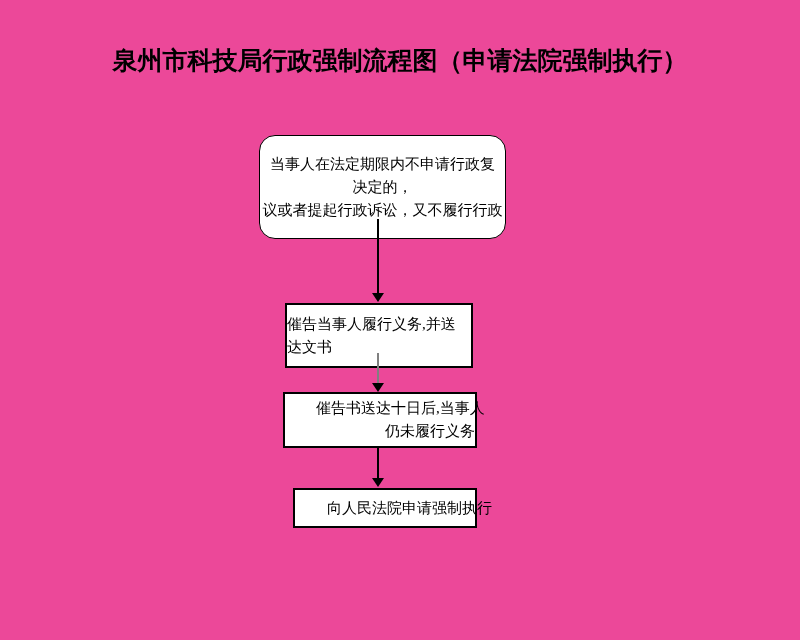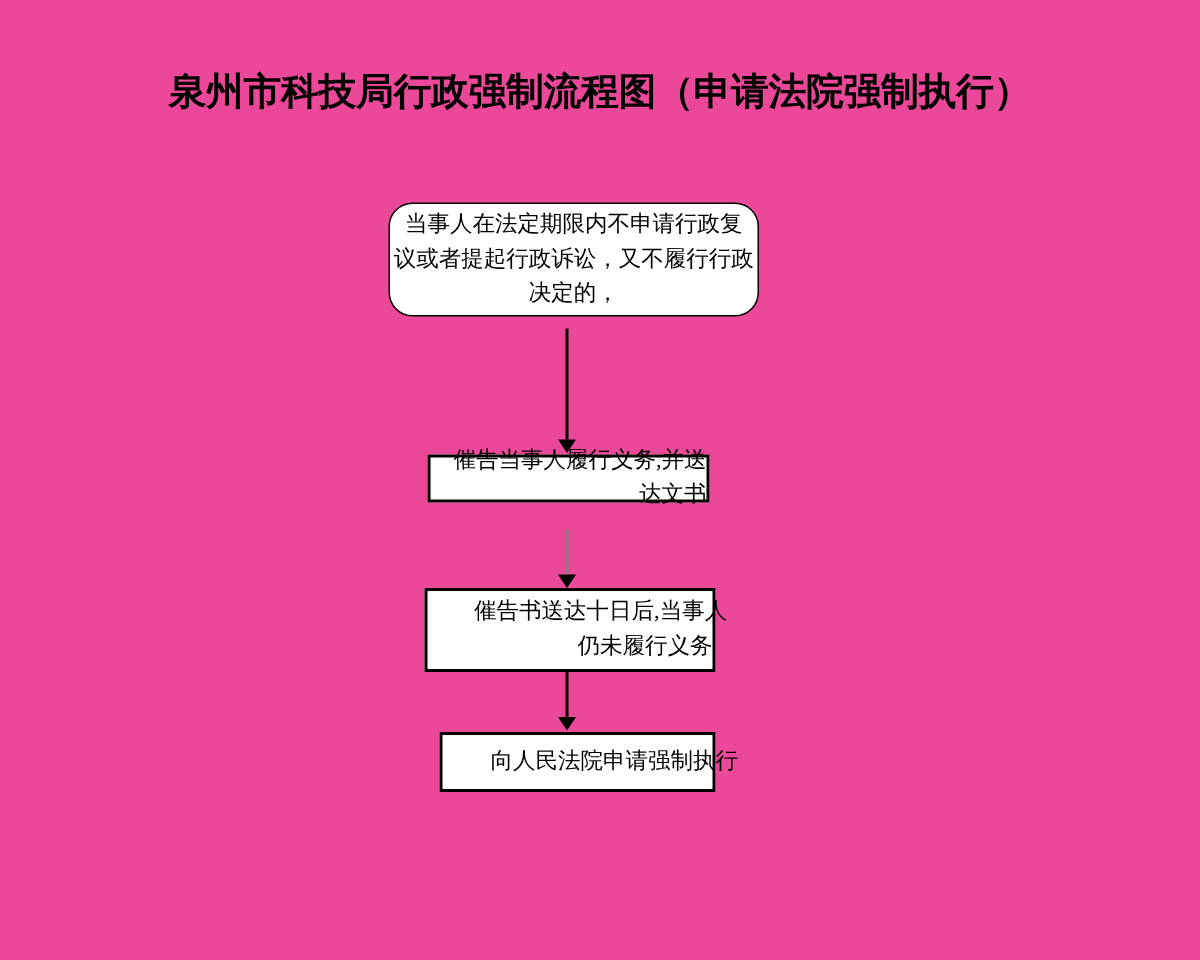--- a/index.html
+++ b/index.html
@@ -39,31 +39,31 @@
     display: flex;
     flex-direction: column;
     justify-content: center;
   }
   .box .line { white-space: nowrap; }
 
   .box-1 {
     left: 259px;
     top: 135px;
     width: 247px;
-    height: 76px;
+    height: 104px;
     border-width: 1.5px;
     border-radius: 16px;
     text-align: center;
   }
   .box-2 {
     left: 285px;
     top: 303px;
     width: 188px;
-    height: 32px;
-    text-align: right;
+    height: 65px;
+    text-align: left;
   }
   .box-3 {
     left: 283px;
     top: 392px;
     width: 194px;
     height: 56px;
     text-align: left;
     padding-left: 31px;
   }
   .box-3 .indent { margin-left: 7px; text-align: right; }
@@ -106,22 +106,22 @@
 </style>
 </head>
 <body>
 
 <div class="canvas">
 
   <h1 class="title">泉州市科技局行政强制流程图（申请法院强制执行）</h1>
 
   <div class="box box-1">
     <div class="line">当事人在法定期限内不申请行政复</div>
+    <div class="line">决定的，</div>
     <div class="line">议或者提起行政诉讼，又不履行行政</div>
-    <div class="line">决定的，</div>
   </div>
 
   <div class="arrow arrow-1">
     <div class="shaft"></div>
     <div class="head"></div>
   </div>
 
   <div class="box box-2">
     <div class="line">催告当事人履行义务,并送</div>
     <div class="line">达文书</div>

